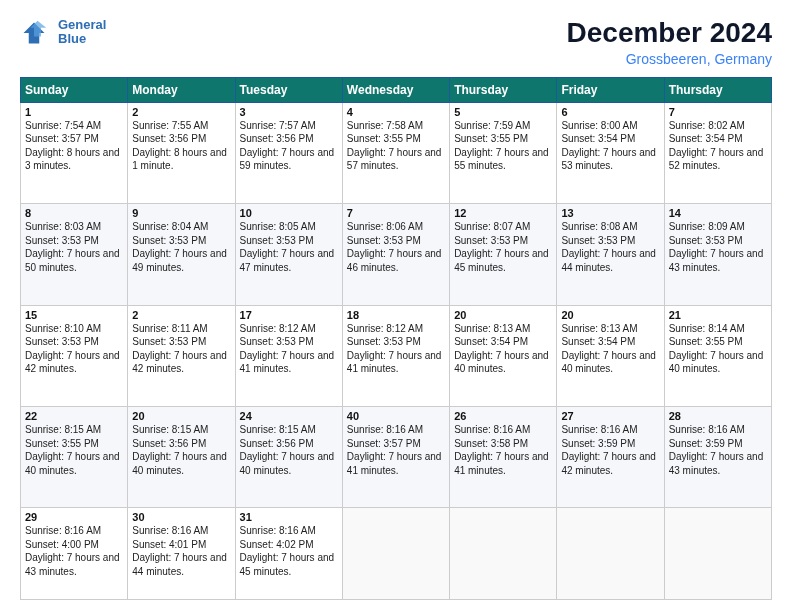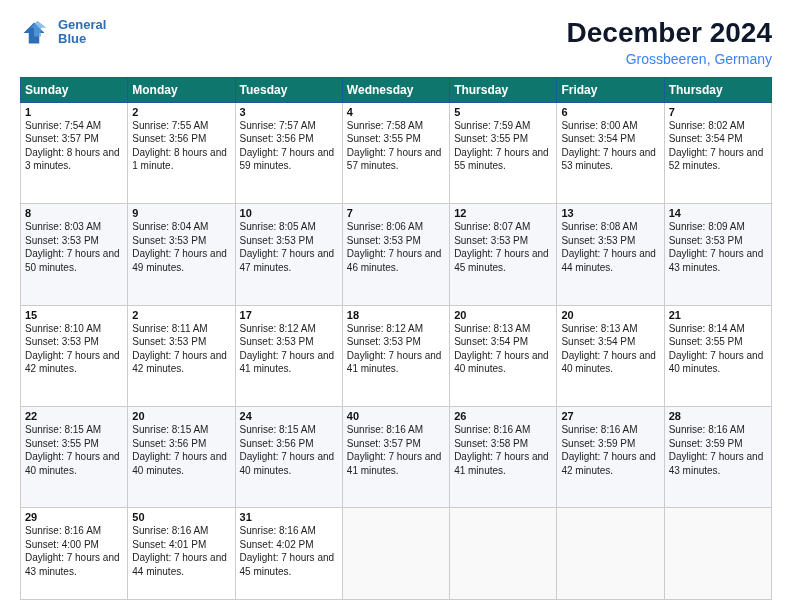--- a/index.html
+++ b/index.html
@@ -371,21 +371,21 @@
         <tr class="last-row">
           <td>
         <div class="day-number">29</div>
         <div class="cell-text">
           Sunrise: 8:16 AM<br>
           Sunset: 4:00 PM<br>
           Daylight: 7 hours and 43 minutes.
         </div>
       </td>
           <td>
-        <div class="day-number">50</div>
+        <div class="day-number">30</div>
         <div class="cell-text">
           Sunrise: 8:16 AM<br>
           Sunset: 4:01 PM<br>
           Daylight: 7 hours and 44 minutes.
         </div>
       </td>
           <td>
         <div class="day-number">31</div>
         <div class="cell-text">
           Sunrise: 8:16 AM<br>

